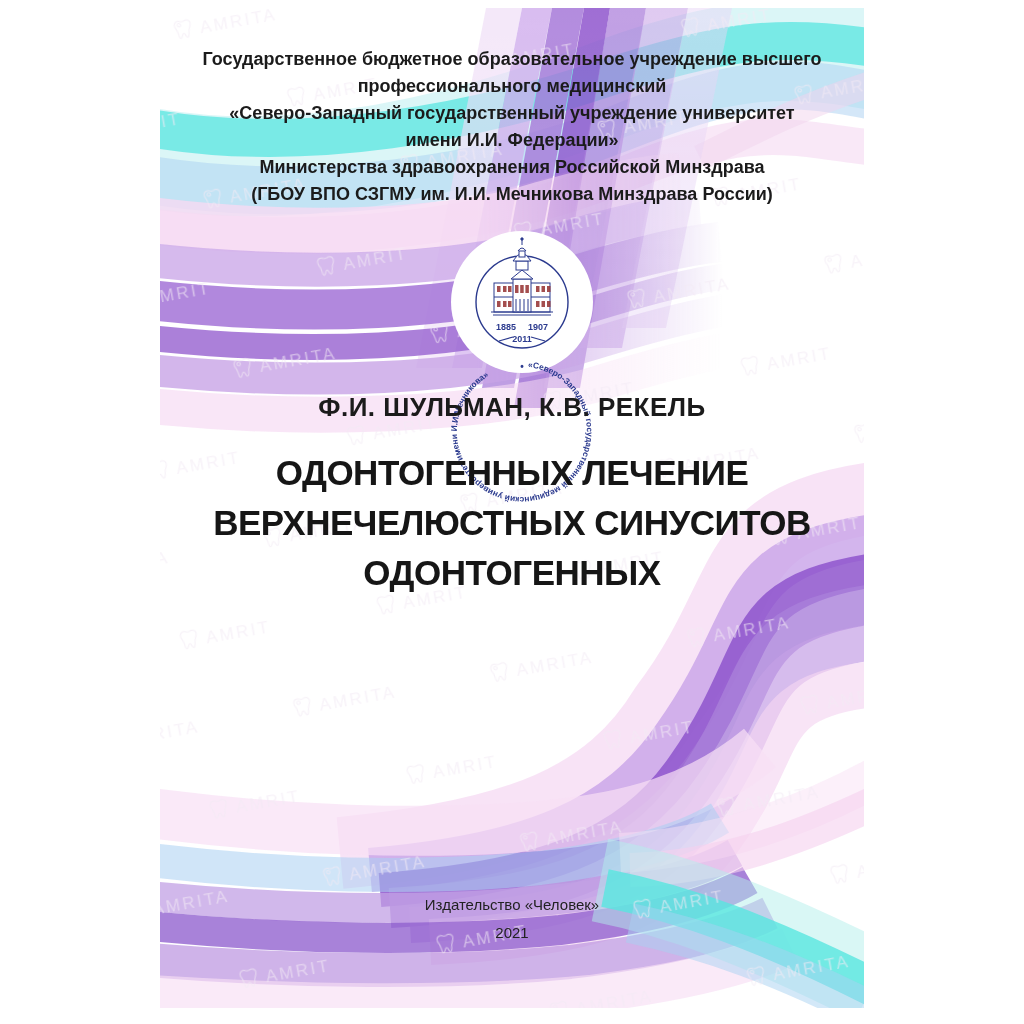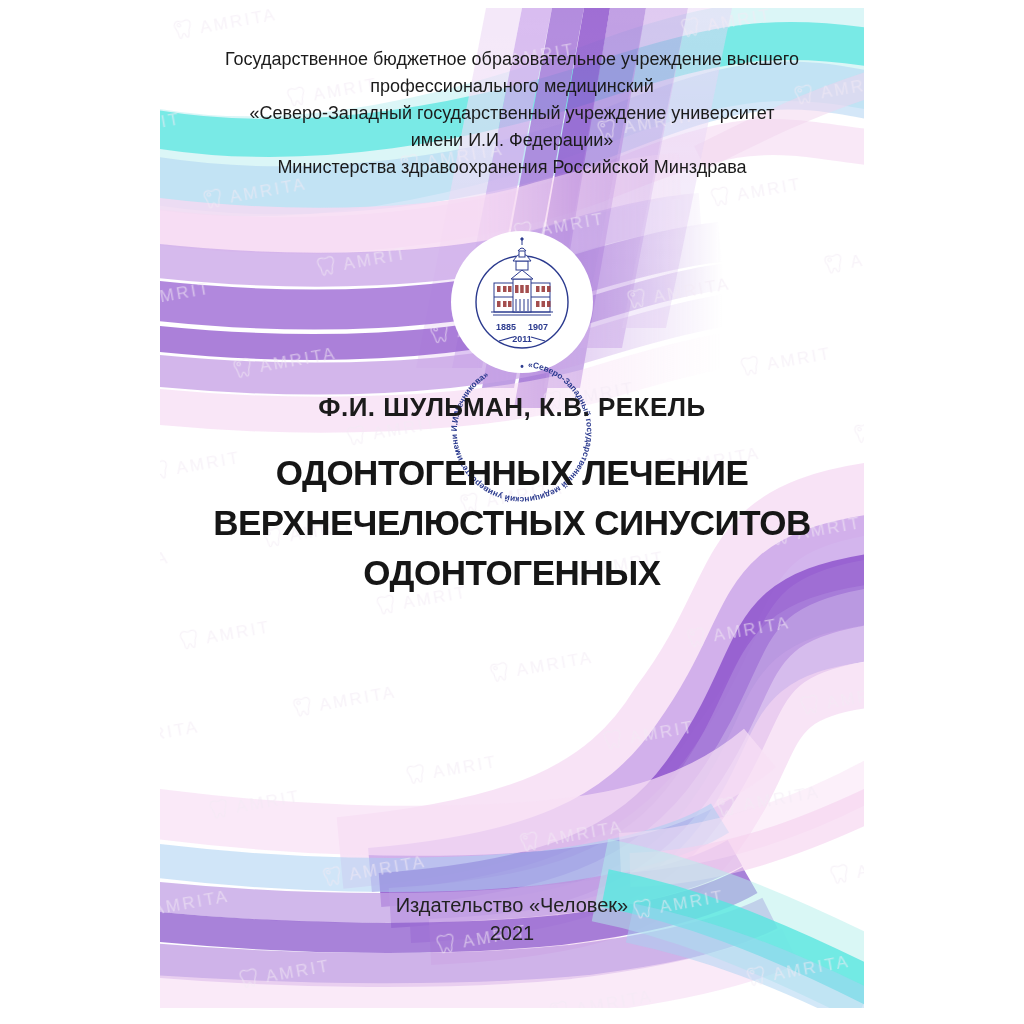--- a/index.html
+++ b/index.html
@@ -1,23 +1,23 @@
 <!DOCTYPE html>
 <html><head>
 <meta charset="utf-8">
 <style>
   html,body{margin:0;padding:0;background:#ffffff;}
   body{width:1024px;height:1024px;position:relative;overflow:hidden;
        font-family:"Liberation Sans","DejaVu Sans",sans-serif;}
   .cover{position:absolute;left:160px;top:8px;width:704px;height:1000px;}
   .txt{position:absolute;left:160px;width:704px;text-align:center;color:#1b1b1b;}
-  .institution{top:46px;font-size:18px;font-weight:normal;line-height:27px;}
+  .institution{top:46px;font-size:18px;font-weight:bold;line-height:27px;}
   .authors{top:392px;font-size:26px;font-weight:bold;letter-spacing:.5px;}
   .title{top:448px;font-size:35px;font-weight:bold;line-height:50px;letter-spacing:-.5px;color:#161616;}
-  .imprint{top:891px;font-size:20px;line-height:28px;color:#222;}
+  .imprint{top:891px;font-size:15px;line-height:28px;color:#222;}
   svg text{font-family:"Liberation Sans","DejaVu Sans",sans-serif;}
 </style>
 </head>
 <body>
 
 <svg class="cover" viewBox="0 0 704 1000" xmlns="http://www.w3.org/2000/svg">
   <defs>
     <linearGradient id="gFadeDown" x1="0" y1="0" x2="0" y2="1">
       <stop offset="0" stop-color="#fff"></stop>
         <stop offset="0.45" stop-color="#cfcfcf"></stop>
@@ -157,20 +157,21 @@
     </g>
   </g>
 </svg>
 
 <div class="txt institution">
   <div>Государственное бюджетное образовательное учреждение высшего</div>
   <div>профессионального медицинский</div>
   <div>«Северо-Западный государственный учреждение университет</div>
   <div>имени И.И. Федерации»</div>
   <div>Министерства здравоохранения Российской Минздрава</div>
+  <div>(ГБОУ ВПО СЗГМУ им. И.И. Мечникова Минздрава России)</div>
 </div>
 
 <div class="txt authors">Ф.И. ШУЛЬМАН, К.В. РЕКЕЛЬ</div>
 
 <div class="txt title">
   <div>ОДОНТОГЕННЫХ ЛЕЧЕНИЕ</div>
   <div>ВЕРХНЕЧЕЛЮСТНЫХ СИНУСИТОВ</div>
   <div>ОДОНТОГЕННЫХ</div>
 </div>
 

